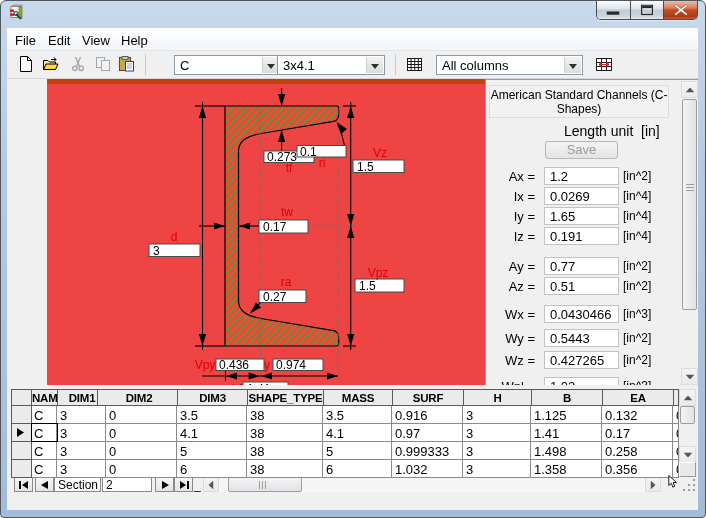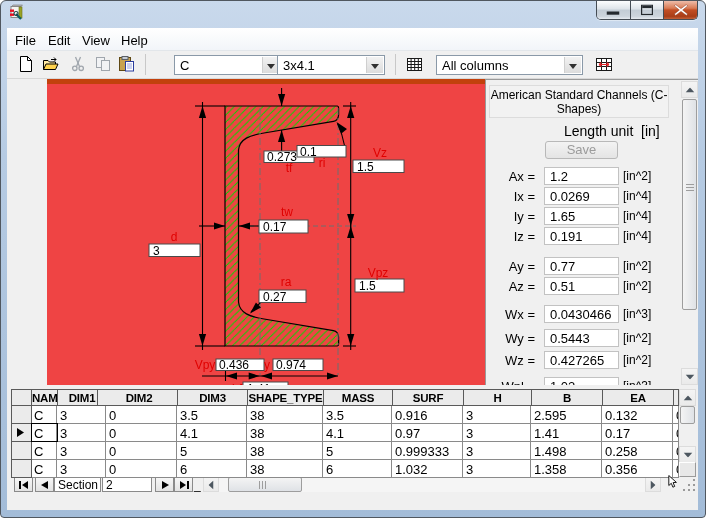--- a/index.html
+++ b/index.html
@@ -394,21 +394,21 @@
       <div class="gi" style="left:4px;top:75px;width:21px"></div>
 
       <div class="gc" style="left:24px;top:21px;width:26px">C</div>
       <div class="gc" style="left:50px;top:21px;width:49px">3</div>
       <div class="gc" style="left:99px;top:21px;width:71px">0</div>
       <div class="gc" style="left:170px;top:21px;width:70px">3.5</div>
       <div class="gc" style="left:240px;top:21px;width:76px">38</div>
       <div class="gc" style="left:316px;top:21px;width:69px">3.5</div>
       <div class="gc" style="left:385px;top:21px;width:71px">0.916</div>
       <div class="gc" style="left:456px;top:21px;width:68px">3</div>
-      <div class="gc" style="left:524px;top:21px;width:71px">2.595</div>
+      <div class="gc" style="left:524px;top:21px;width:71px">1.125</div>
       <div class="gc" style="left:595px;top:21px;width:71px">0.132</div>
       <div class="gc" style="left:666px;top:21px;width:6px">0</div>
 
       <div class="gc" style="left:24px;top:39px;width:26px">C</div>
       <div class="gc" style="left:50px;top:39px;width:49px">3</div>
       <div class="gc" style="left:99px;top:39px;width:71px">0</div>
       <div class="gc" style="left:170px;top:39px;width:70px">4.1</div>
       <div class="gc" style="left:240px;top:39px;width:76px">38</div>
       <div class="gc" style="left:316px;top:39px;width:69px">4.1</div>
       <div class="gc" style="left:385px;top:39px;width:71px">0.97</div>

